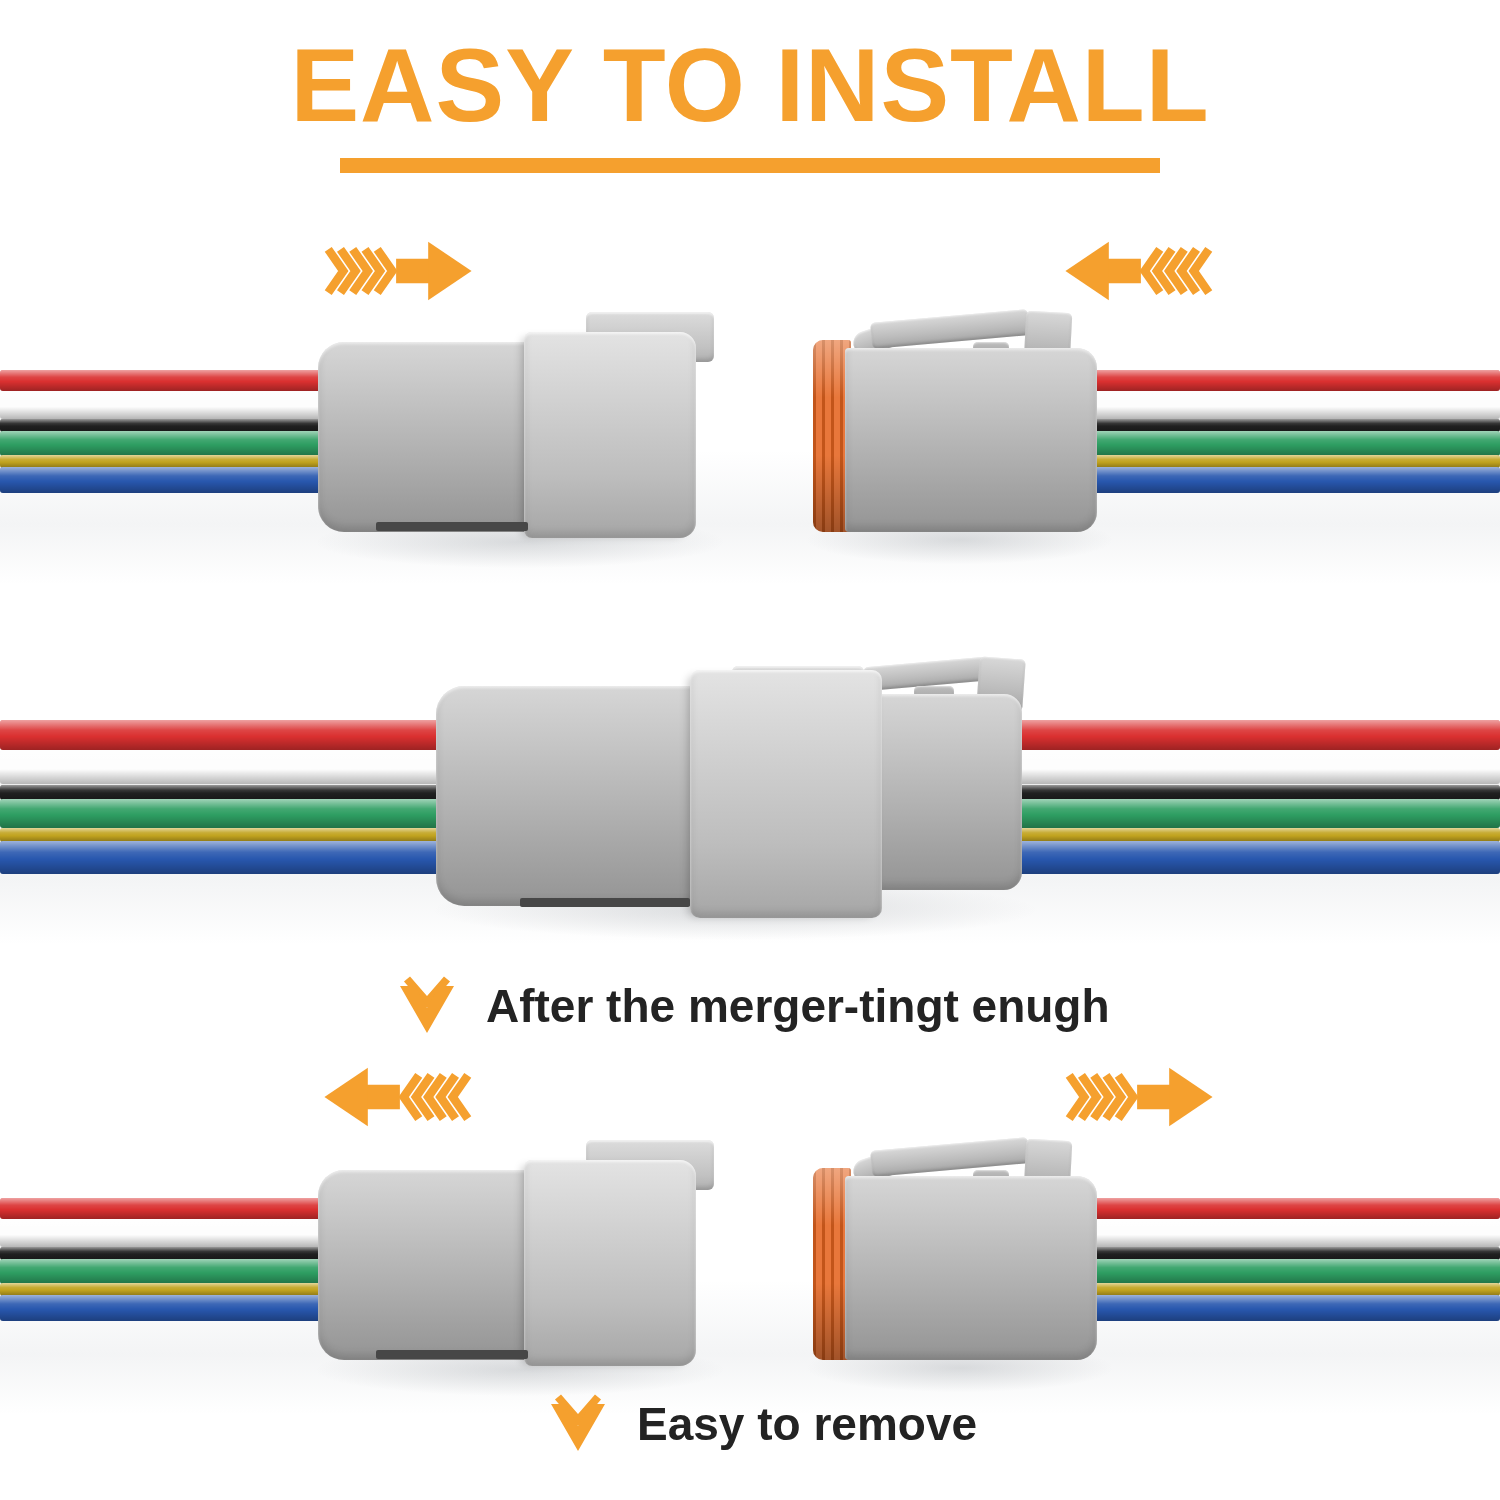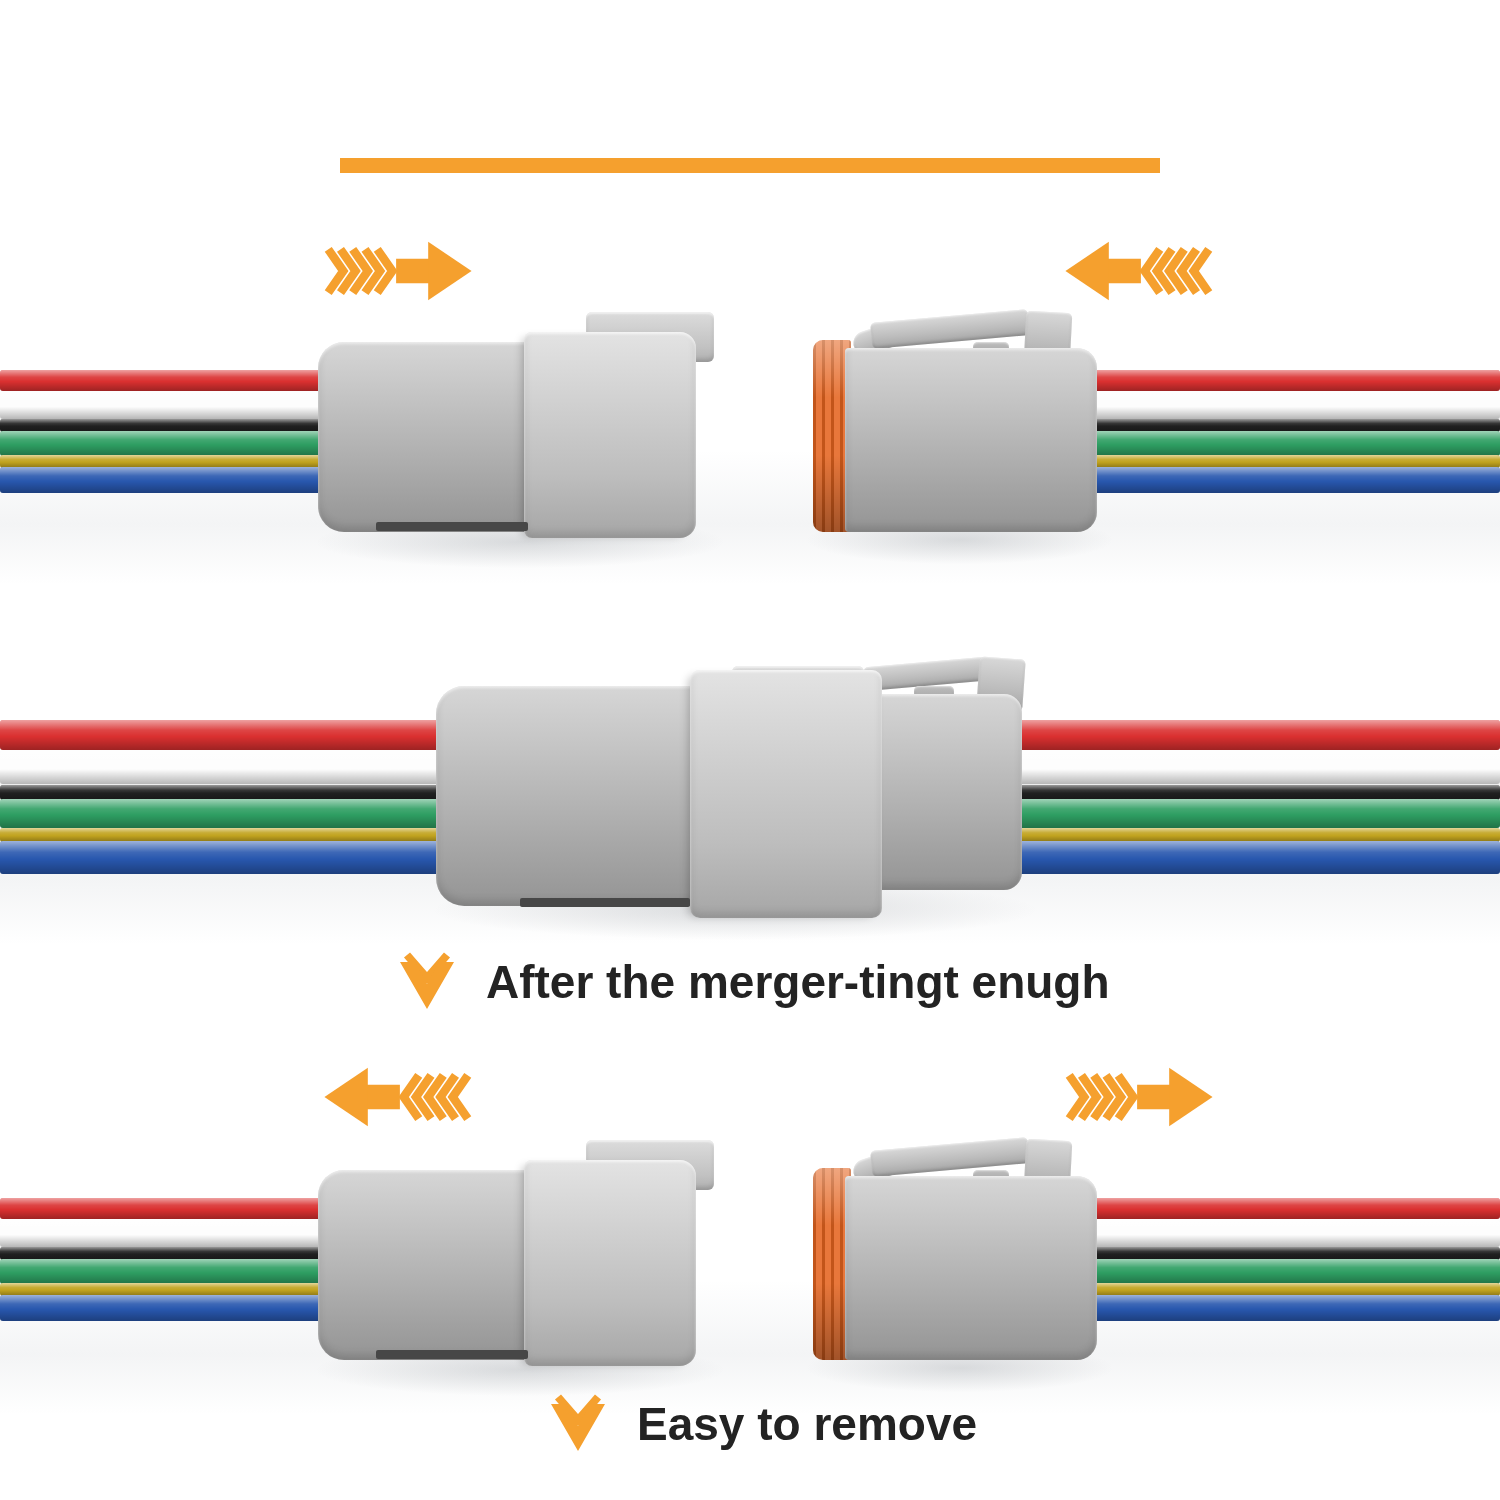--- a/index.html
+++ b/index.html
@@ -86,20 +86,21 @@
   .caption .txt {
     font-size:46px; font-weight:600; color:var(--caption-text);
     white-space:nowrap; line-height:60px;
   }
 </style>
 </head>
 <body>
 
 <div class="canvas">
 
+  <h1 class="title">EASY TO INSTALL</h1>
   <div class="title-underline"></div>
 
   <div class="layer">
     <div class="floor" style="top:450px;height:135px;"></div>
     <div class="shadow" style="left:300px;top:514px;width:440px;height:56px;"></div>
     <div class="shadow" style="left:795px;top:514px;width:330px;height:52px;"></div>
 
     <svg class="arrow" style="left:322px;top:238px;width:152px;height:66px;" viewBox="0 0 160 70">
       <path class="chev" d="M6,12 L22,35 L6,58"></path>
         <path class="chev" d="M19,12 L35,35 L19,58"></path>
@@ -181,21 +182,21 @@
       <div class="part gtab" style="left:296px;top:6px;width:132px;height:56px;border-radius:6px;"></div>
       <div class="lp" style="left:428px;top:2px;width:122px;height:24px;transform:rotate(-5deg);"></div>
       <div class="lp dark" style="left:478px;top:26px;width:40px;height:20px;"></div>
       <div class="lp" style="left:542px;top:-2px;width:46px;height:52px;transform:rotate(4deg);"></div>
       <div class="part gbody" style="left:0;top:26px;width:262px;height:220px;border-radius:28px 6px 6px 28px;"></div>
       <div class="part gbody" style="left:440px;top:34px;width:146px;height:196px;border-radius:4px 18px 18px 4px;"></div>
       <div class="part gbody-light" style="left:254px;top:10px;width:192px;height:248px;border-radius:10px;"></div>
       <div class="slot" style="left:84px;top:238px;width:170px;height:9px;"></div>
     </div>
 
-    <div class="caption" style="left:394px;top:952px;">
+    <div class="caption" style="left:394px;top:976px;">
       <svg class="marker" viewBox="0 0 66 60">
         <path class="mk-stroke" d="M13,3 L33,26 L53,3"></path>
         <polygon class="mk" points="6,10 33,57 60,10 45,10 33,32 21,10"></polygon>
       </svg>
       <span class="txt">After the merger-tingt enugh</span>
     </div>
   </div>
 
   <div class="layer">
     <div class="floor" style="top:1280px;height:135px;"></div>

